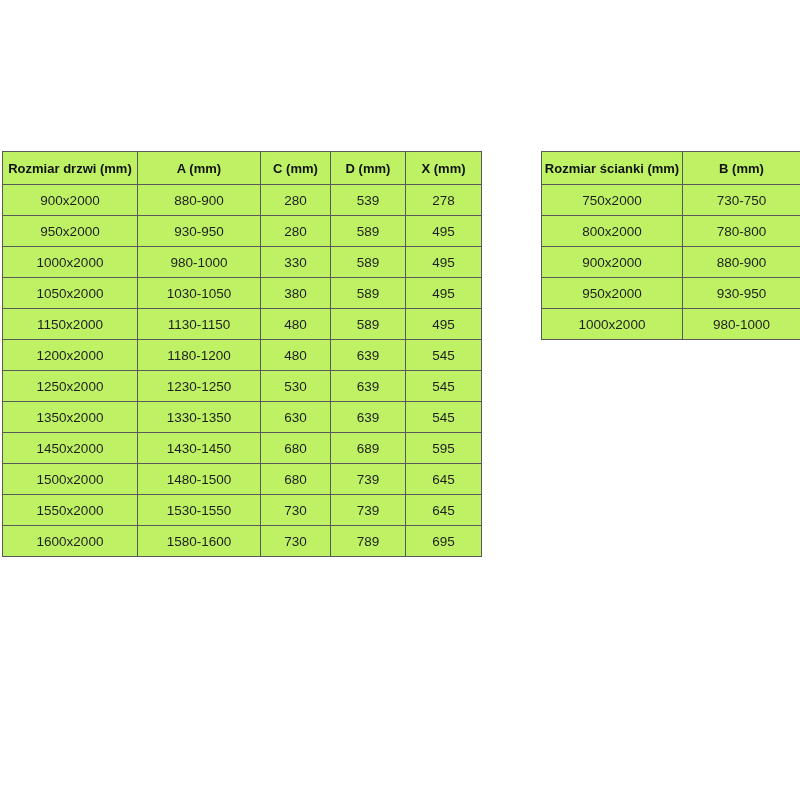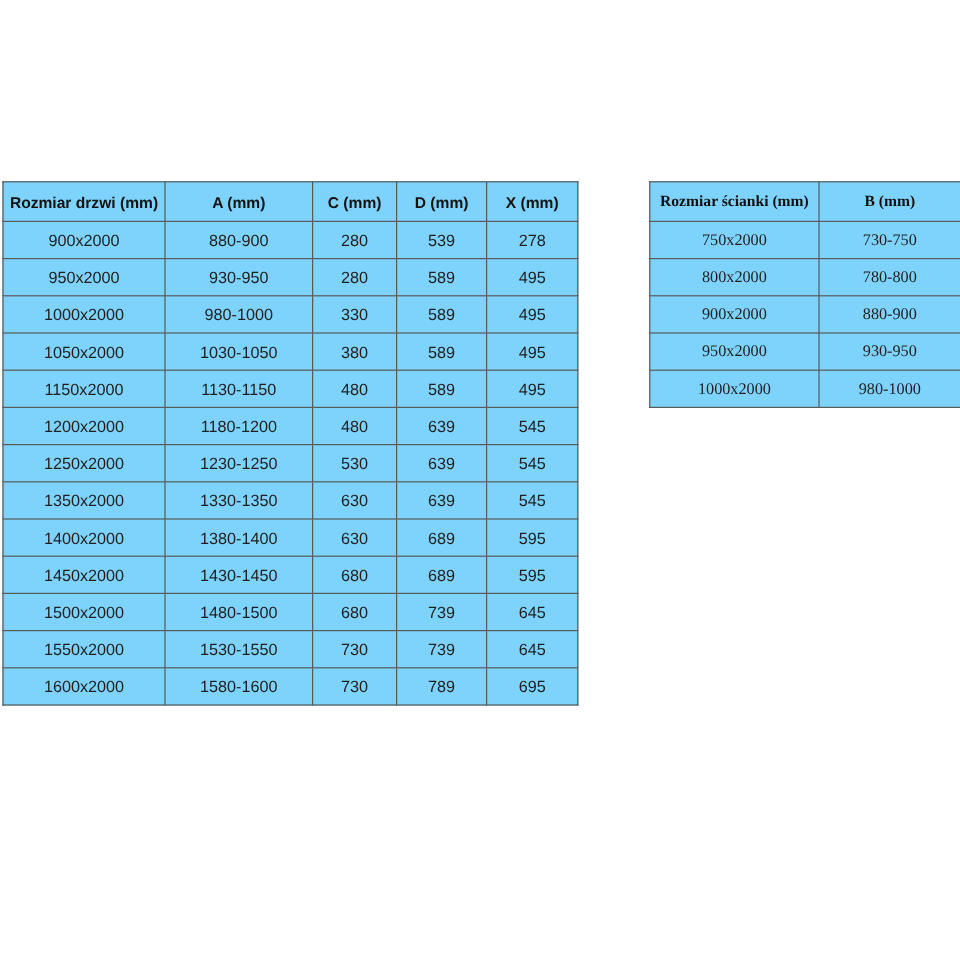--- a/index.html
+++ b/index.html
@@ -12,21 +12,21 @@
   }
   .page {
     position: relative;
     width: 800px; height: 800px;
     background: #ffffff;
   }
   table.grid {
     position: absolute;
     border-collapse: collapse;
     table-layout: fixed;
-    background: #7dd3fc;
+    background: #bef264;
   }
   table.grid th, table.grid td {
     border: 1px solid #595959;
     text-align: center;
     vertical-align: middle;
     overflow: hidden;
     white-space: nowrap;
   }
   table.grid th {
     font-size: 13px;
@@ -34,21 +34,21 @@
     height: 33px;
     color: #111111;
   }
   table.grid td {
     font-size: 13.5px;
     font-weight: normal;
     height: 31px;
     color: #1f1f1f;
   }
   #door-table { left: 2px;   top: 151px; width: 479px; }
-  #wall-table { left: 541px; top: 151px; width: 259px; font-family: Liberation Serif, serif; }
+  #wall-table { left: 541px; top: 151px; width: 259px; }
 </style>
 </head>
 <body>
 
 <div class="page">
   <table id="door-table" class="grid">
       <colgroup>
         <col style="width: 135px;">
         <col style="width: 123px;">
         <col style="width: 70px;">
@@ -115,27 +115,20 @@
           <td>545</td>
         </tr>
         <tr>
           <td>1350x2000</td>
           <td>1330-1350</td>
           <td>630</td>
           <td>639</td>
           <td>545</td>
         </tr>
         <tr>
-          <td>1400x2000</td>
-          <td>1380-1400</td>
-          <td>630</td>
-          <td>689</td>
-          <td>595</td>
-        </tr>
-        <tr>
           <td>1450x2000</td>
           <td>1430-1450</td>
           <td>680</td>
           <td>689</td>
           <td>595</td>
         </tr>
         <tr>
           <td>1500x2000</td>
           <td>1480-1500</td>
           <td>680</td>

